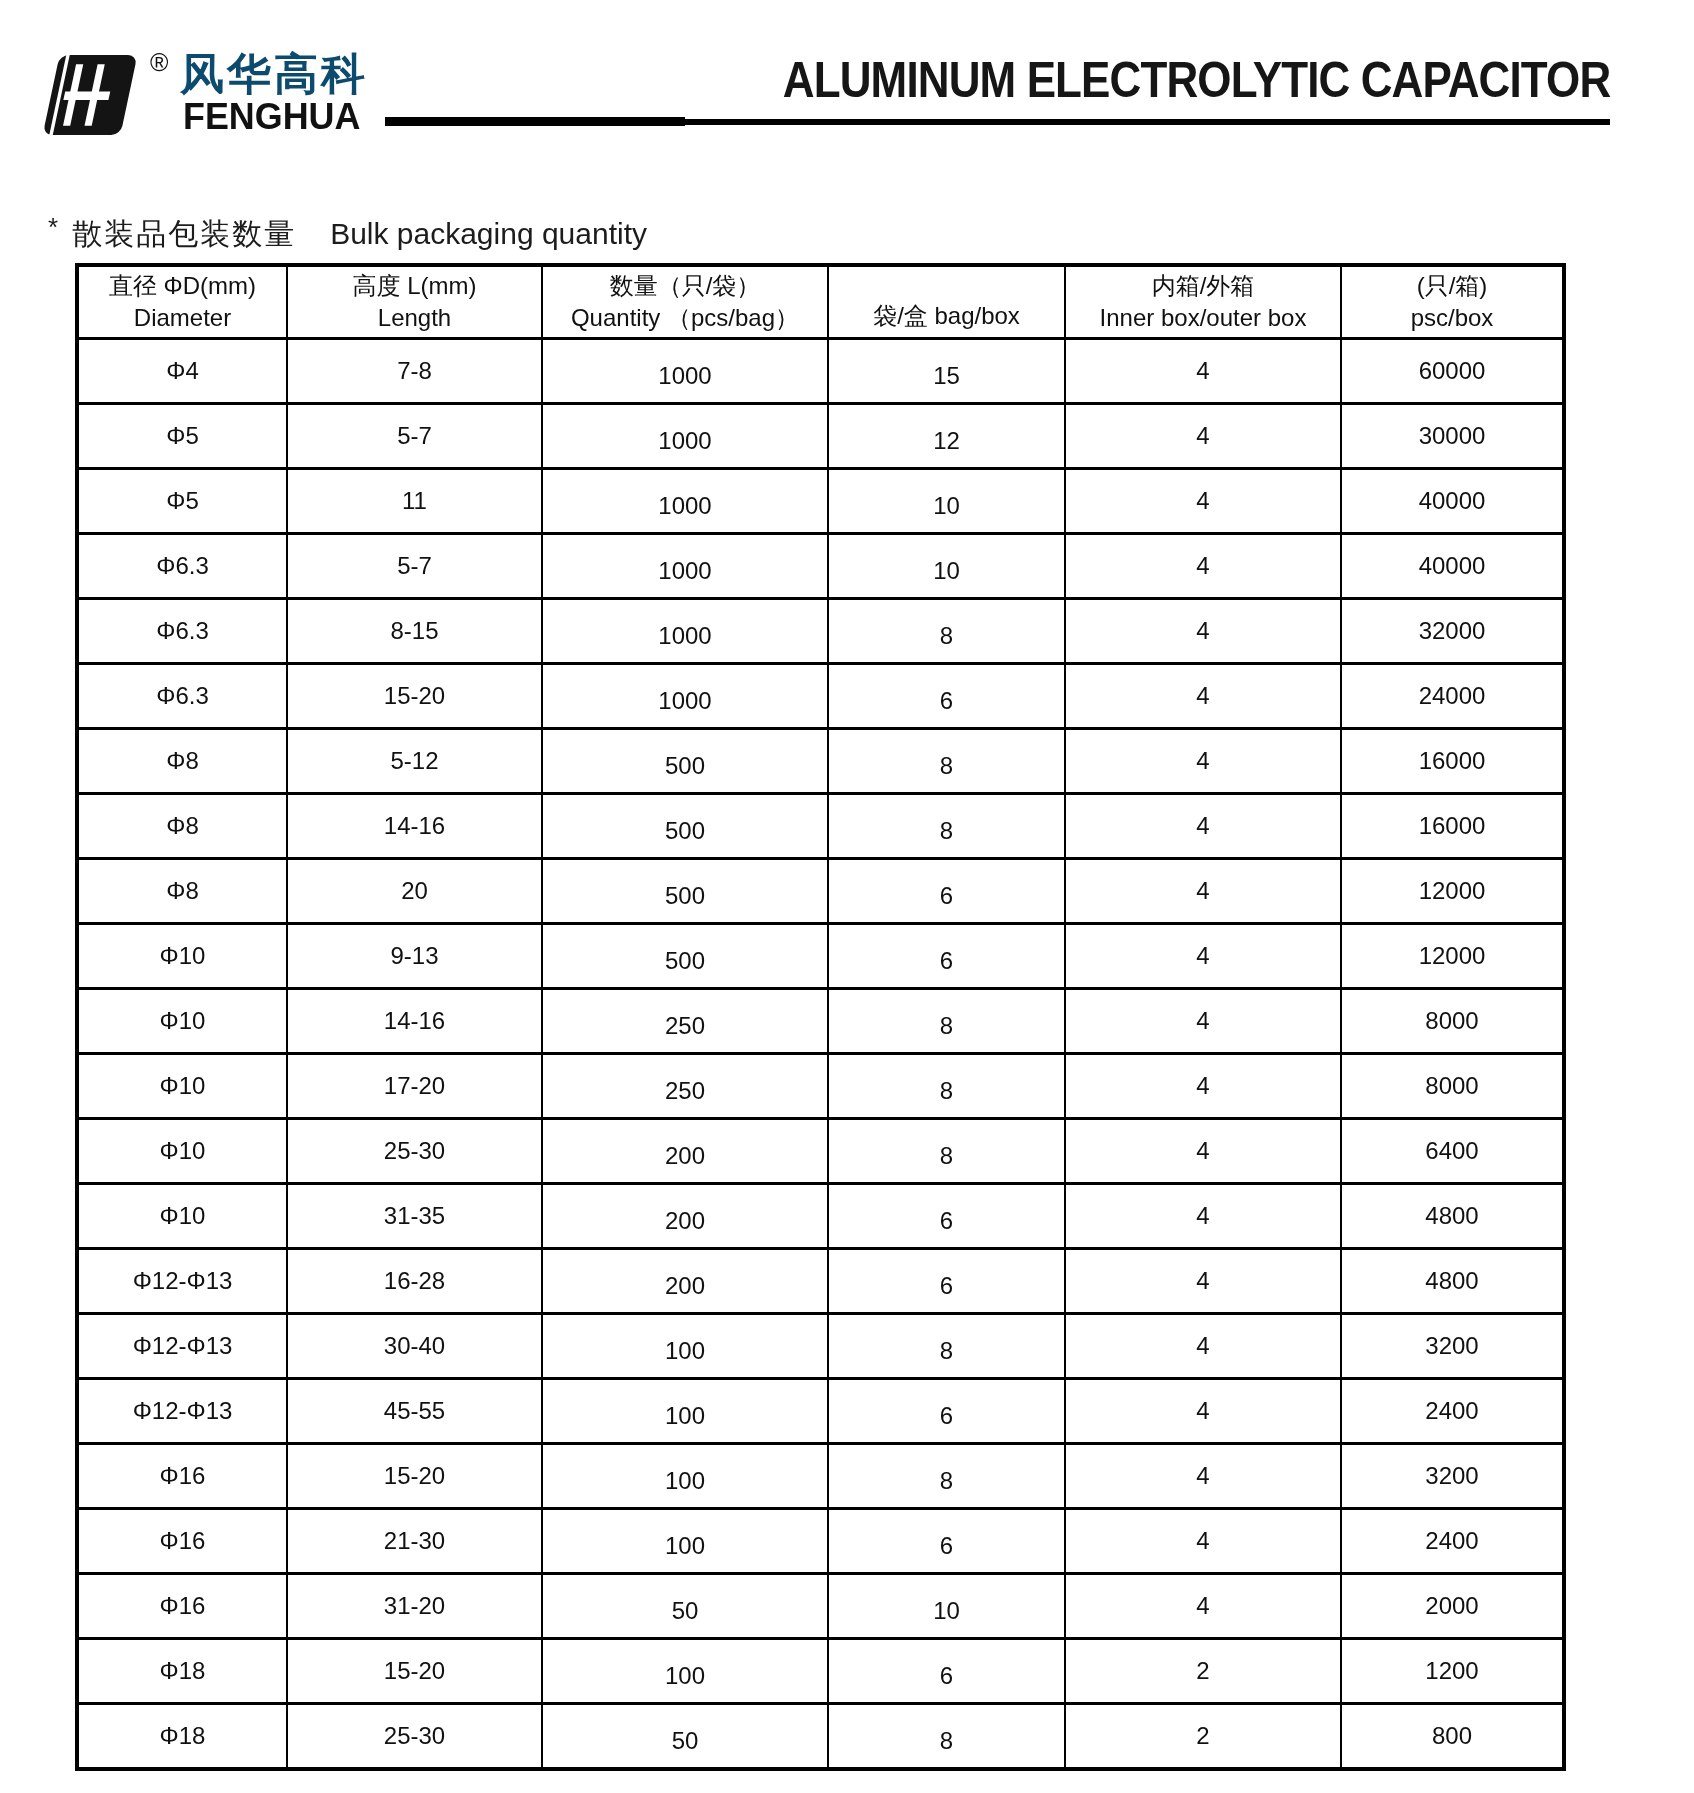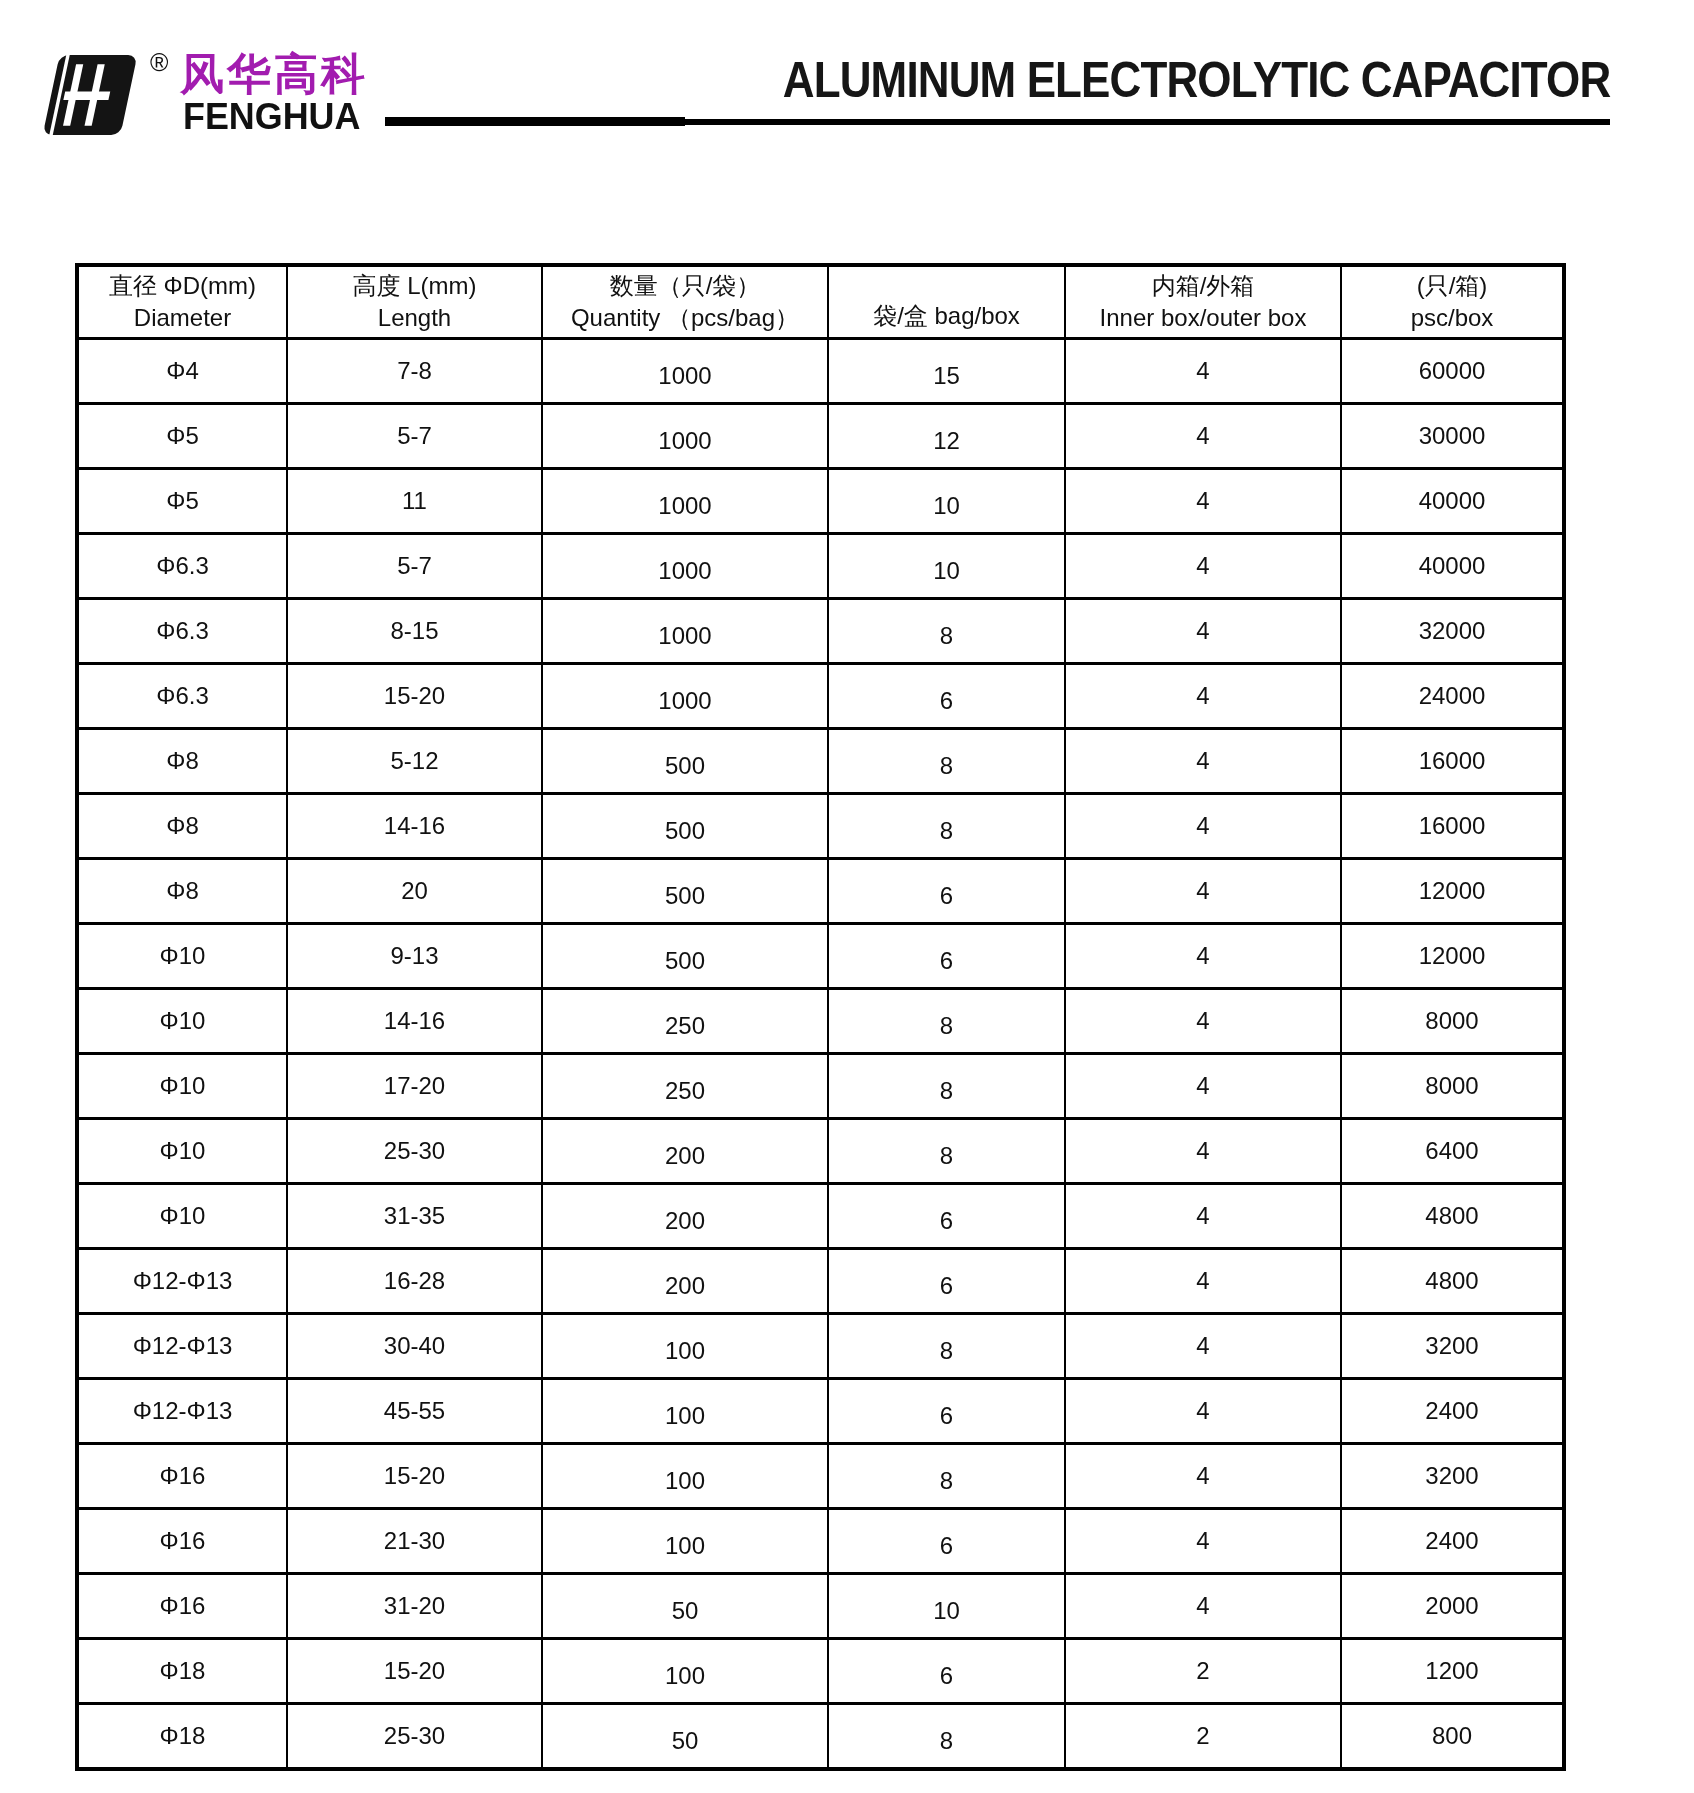--- a/index.html
+++ b/index.html
@@ -6,21 +6,21 @@
   .page{
     position:relative;width:1694px;height:1793px;background:#ffffff;
     font-family:"Liberation Sans","DejaVu Sans",sans-serif;color:#1c1c1c;
     overflow:hidden;margin:0 auto;
   }
   
   .logo-mark{position:absolute;left:22px;top:52px;width:140px;height:86px;}
   .reg-mark{position:absolute;left:150px;top:48px;font-size:25px;color:#111;}
   .brand-zh{
     position:absolute;left:180px;top:52px;font-size:44px;font-weight:800;
-    letter-spacing:3px;line-height:1;color:#a21caf;
+    letter-spacing:3px;line-height:1;color:#0c4a6e;
   }
   .brand-en{
     position:absolute;left:183px;top:98px;font-size:37px;font-weight:600;
     letter-spacing:0px;line-height:1;color:#111;transform:scaleX(0.97);transform-origin:left;
   }
   .page-title{
     position:absolute;right:84px;top:55px;margin:0;font-size:50px;font-weight:700;
     line-height:50px;letter-spacing:-1px;white-space:nowrap;color:#161616;
     transform:scaleX(0.88);transform-origin:right center;
   }
@@ -70,20 +70,23 @@
     </g>
   </svg>
   <span class="reg-mark">®</span>
   <div class="brand-zh">风华高科</div>
   <div class="brand-en">FENGHUA</div>
 
   <h1 class="page-title">ALUMINUM ELECTROLYTIC CAPACITOR</h1>
   <div class="rule-left"></div>
   <div class="rule-main"></div>
 
+  <div class="section-title">
+    <span class="section-star">*</span><span class="section-zh">散装品包装数量</span><span class="section-en">Bulk packaging quantity</span>
+  </div>
 
   <table class="pack">
     <colgroup>
       <col class="c1">
         <col class="c2">
         <col class="c3">
       <col class="c4">
         <col class="c5">
         <col class="c6">
     </colgroup>

